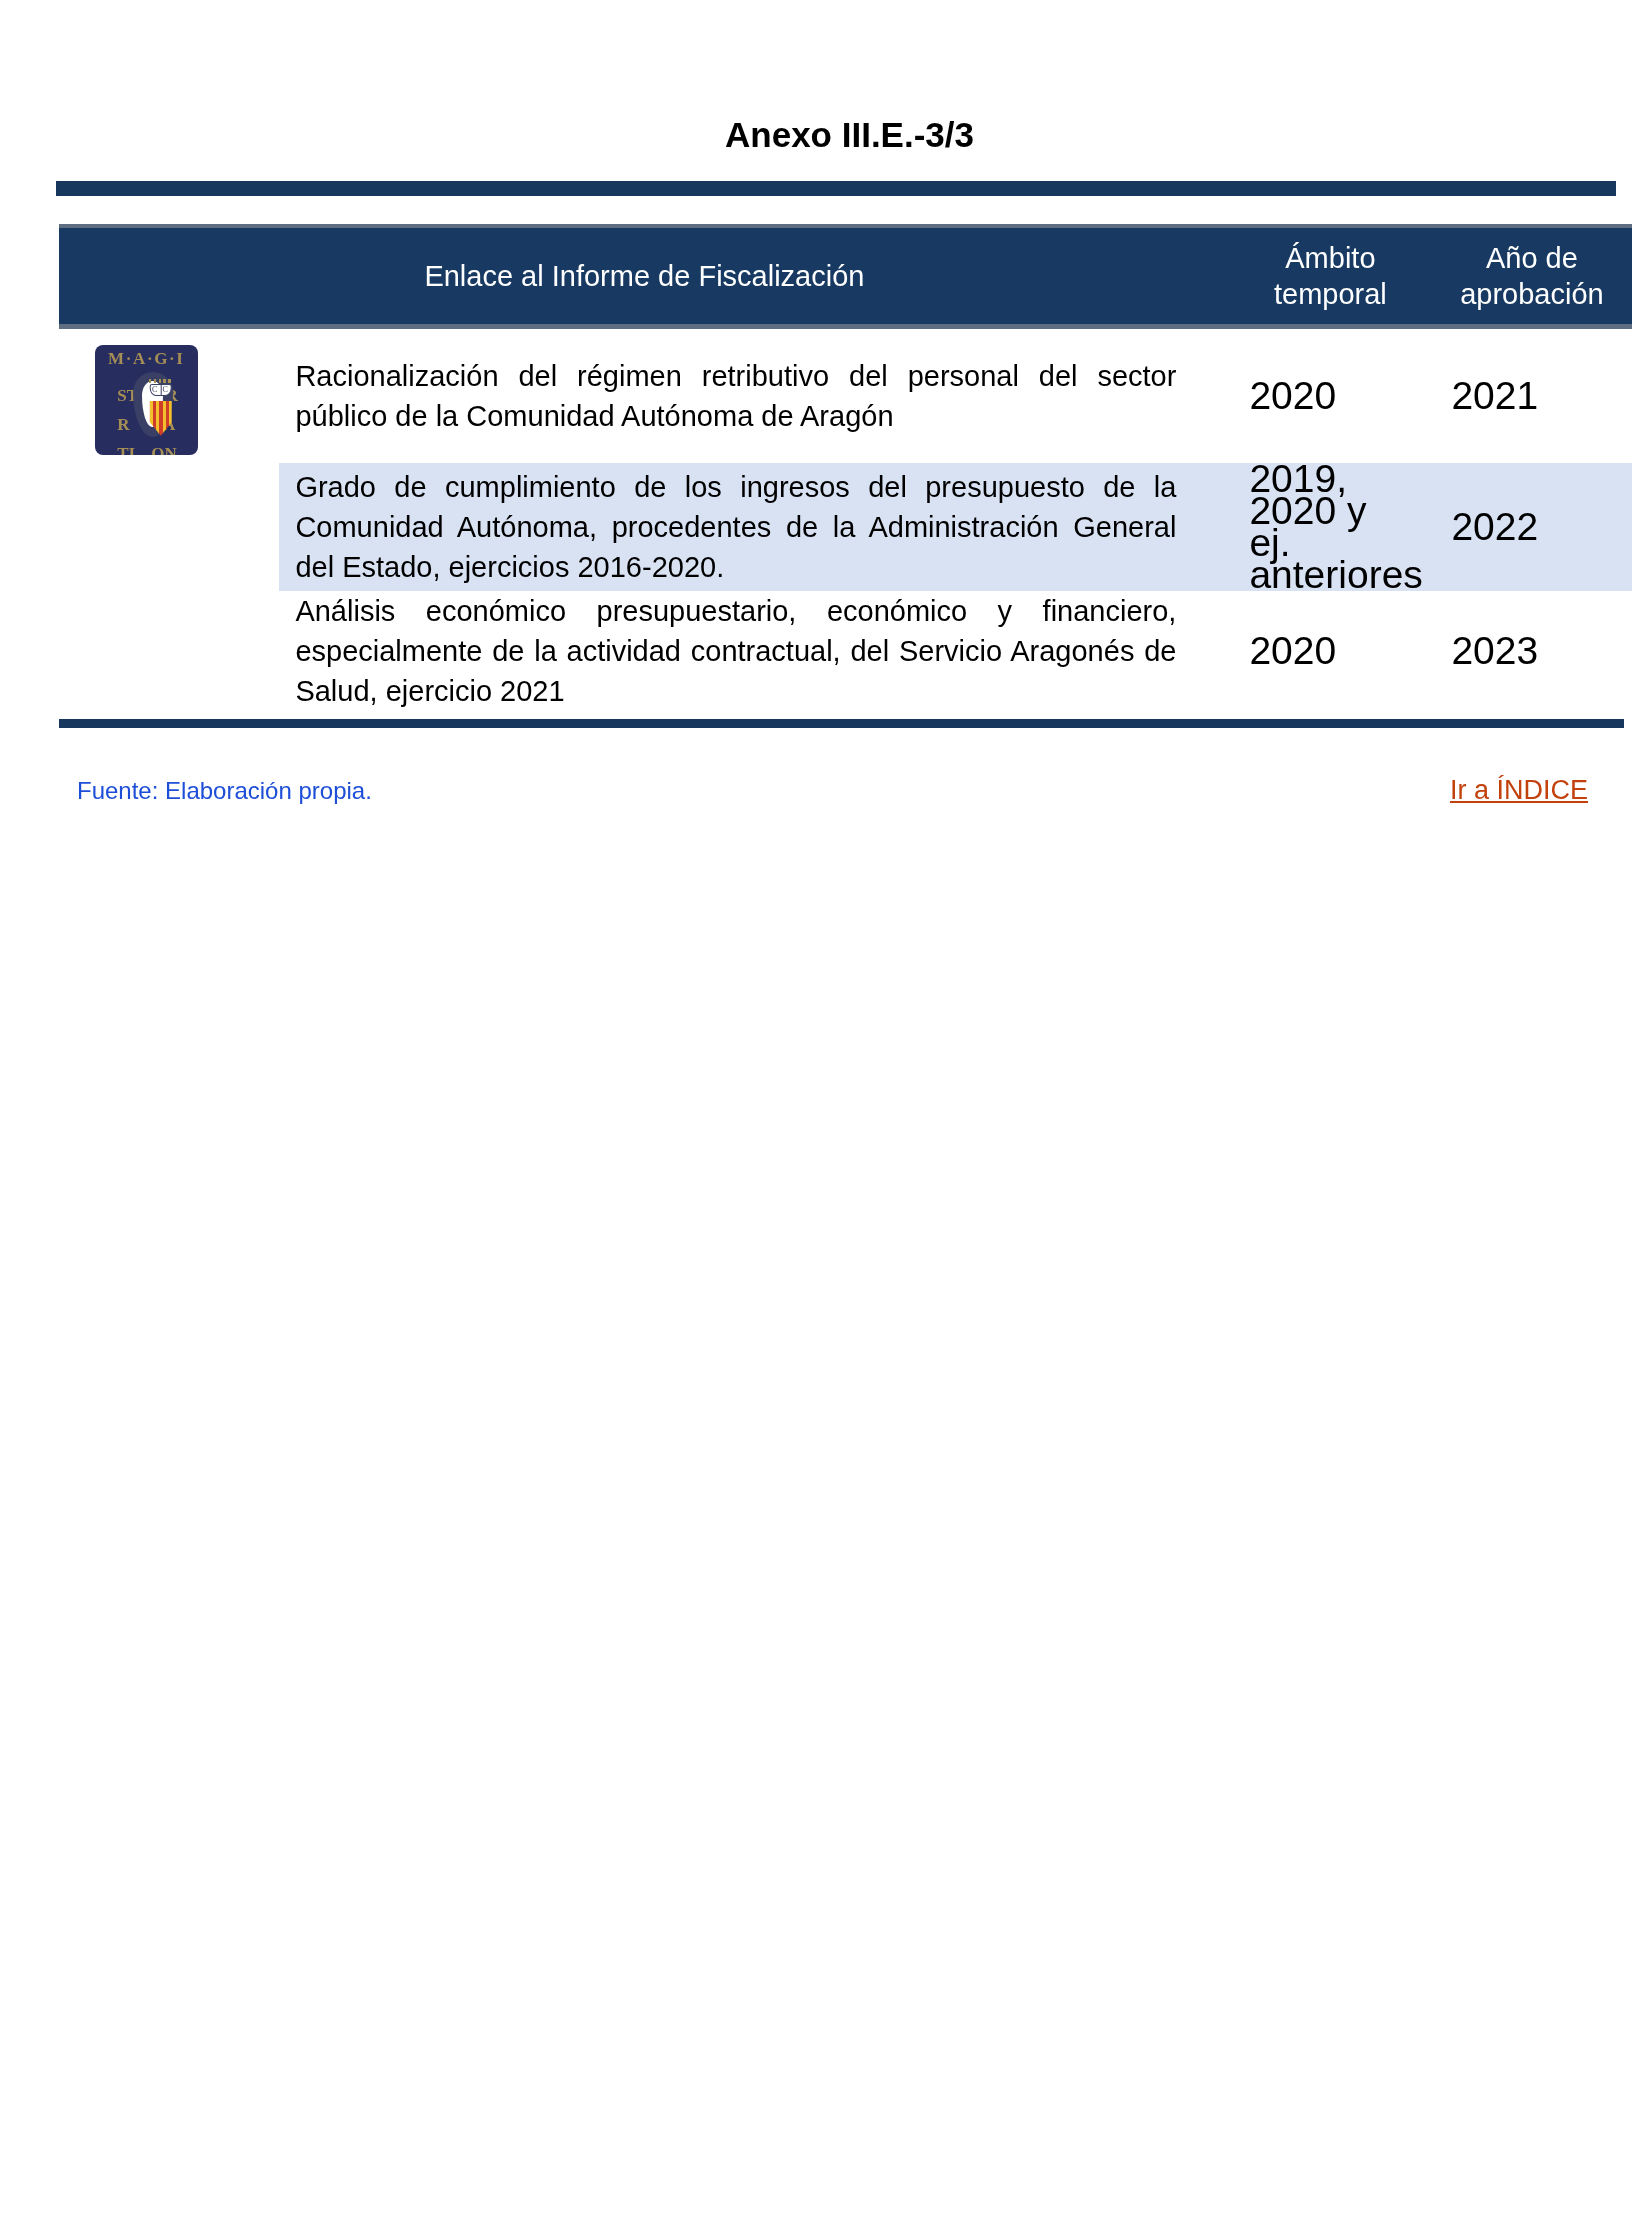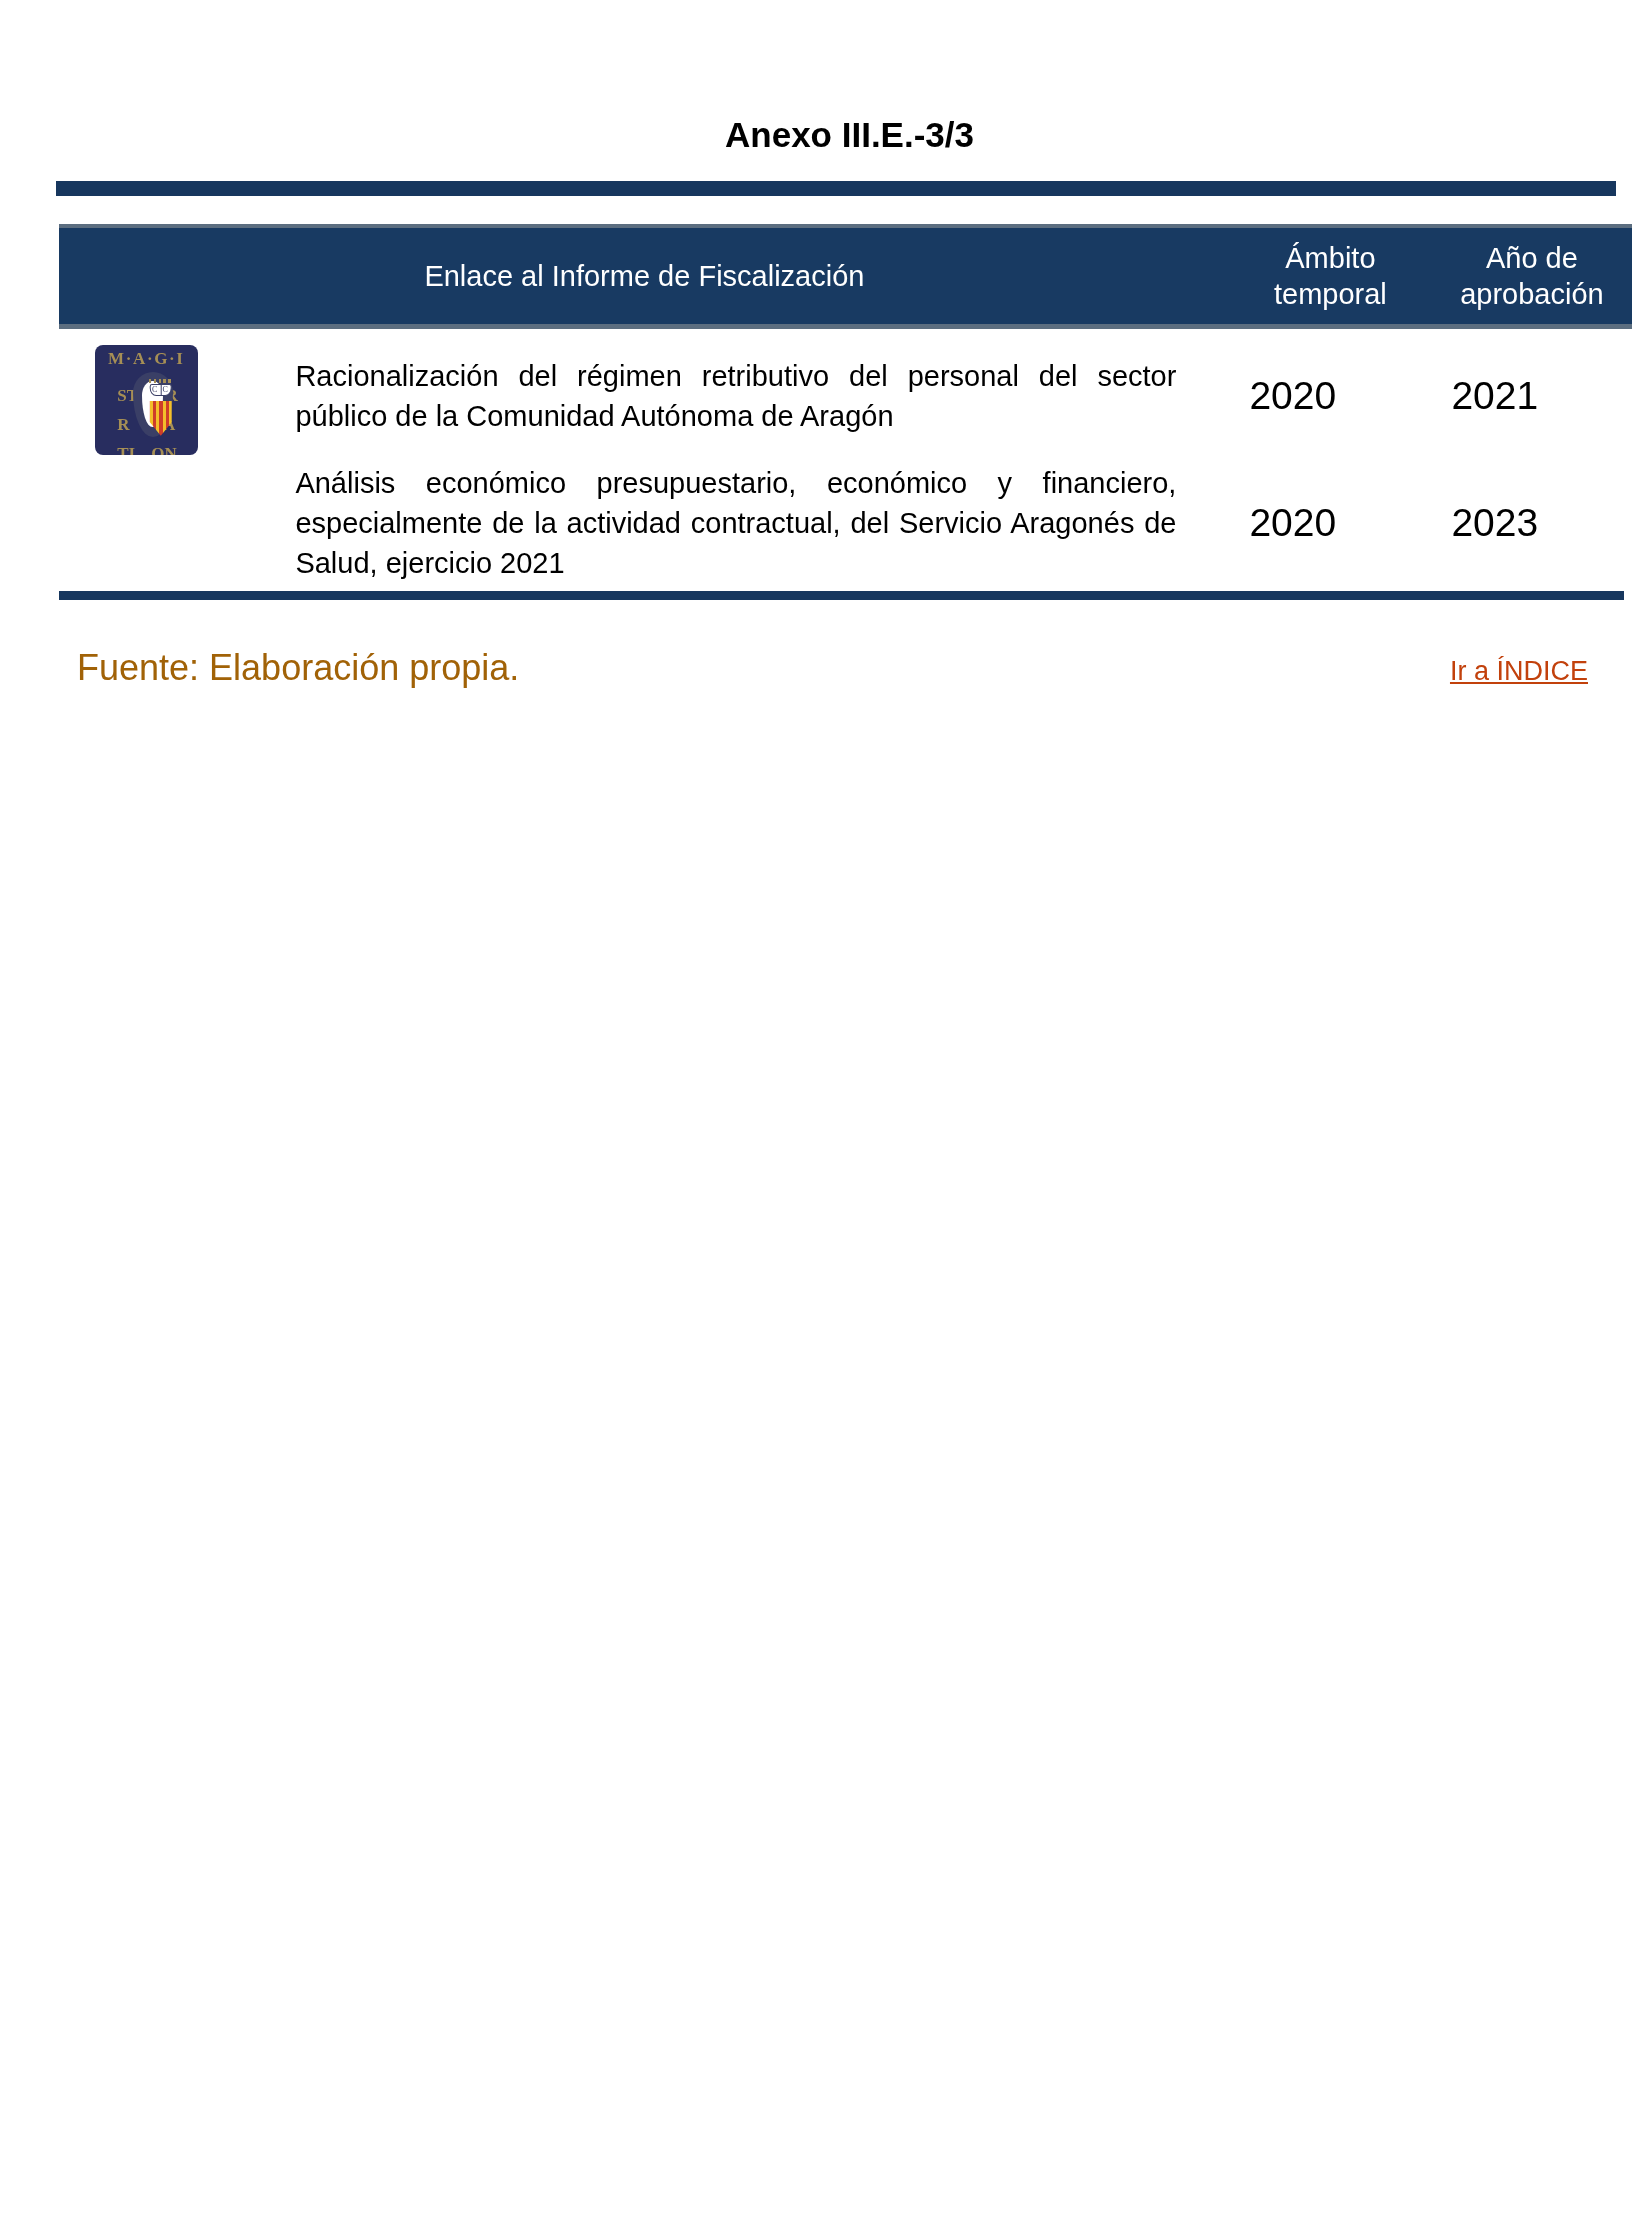--- a/index.html
+++ b/index.html
@@ -91,21 +91,21 @@
     background: #17375E;
   }
   .footer {
     margin-top: 39px;
     padding-left: 37px;
     padding-right: 71px;
     display: flex;
     justify-content: space-between;
     align-items: baseline;
   }
-  .source-note { font-size: 36px; color: #a16207; }
+  .source-note { font-size: 24px; color: #1d4ed8; }
   .index-link {
     font-size: 27px;
     color: #c2410c;
     text-decoration: underline;
     cursor: pointer;
   }
   
   .logo {
     position: relative;
     width: 103px;
@@ -234,20 +234,26 @@
                 <div class="crown-dots"></div>
                 <div class="book">C C</div>
                 <div class="stripes"></div>
               </div>
             </div>
           </td>
           <td class="informe">Racionalización del régimen retributivo del personal del sector público de la Comunidad Autónoma de Aragón</td>
           <td class="yearcell">2020</td>
           <td class="yearcell">2021</td>
         </tr>
+        <tr class="row-2">
+          <td class="logo-cell"></td>
+          <td class="informe hl">Grado de cumplimiento de los ingresos del presupuesto de la Comunidad Autónoma, procedentes de la Administración General del Estado, ejercicios 2016-2020.</td>
+          <td class="yearcell hl">2019, 2020 y ej. anteriores</td>
+          <td class="yearcell hl">2022</td>
+        </tr>
         <tr class="row-3">
           <td class="logo-cell"></td>
           <td class="informe">Análisis económico presupuestario, económico y financiero, especialmente de la actividad contractual, del Servicio Aragonés de Salud, ejercicio 2021</td>
           <td class="yearcell">2020</td>
           <td class="yearcell">2023</td>
         </tr>
       </tbody>
     </table>
     <div class="table-bottom"></div>
   </div>

